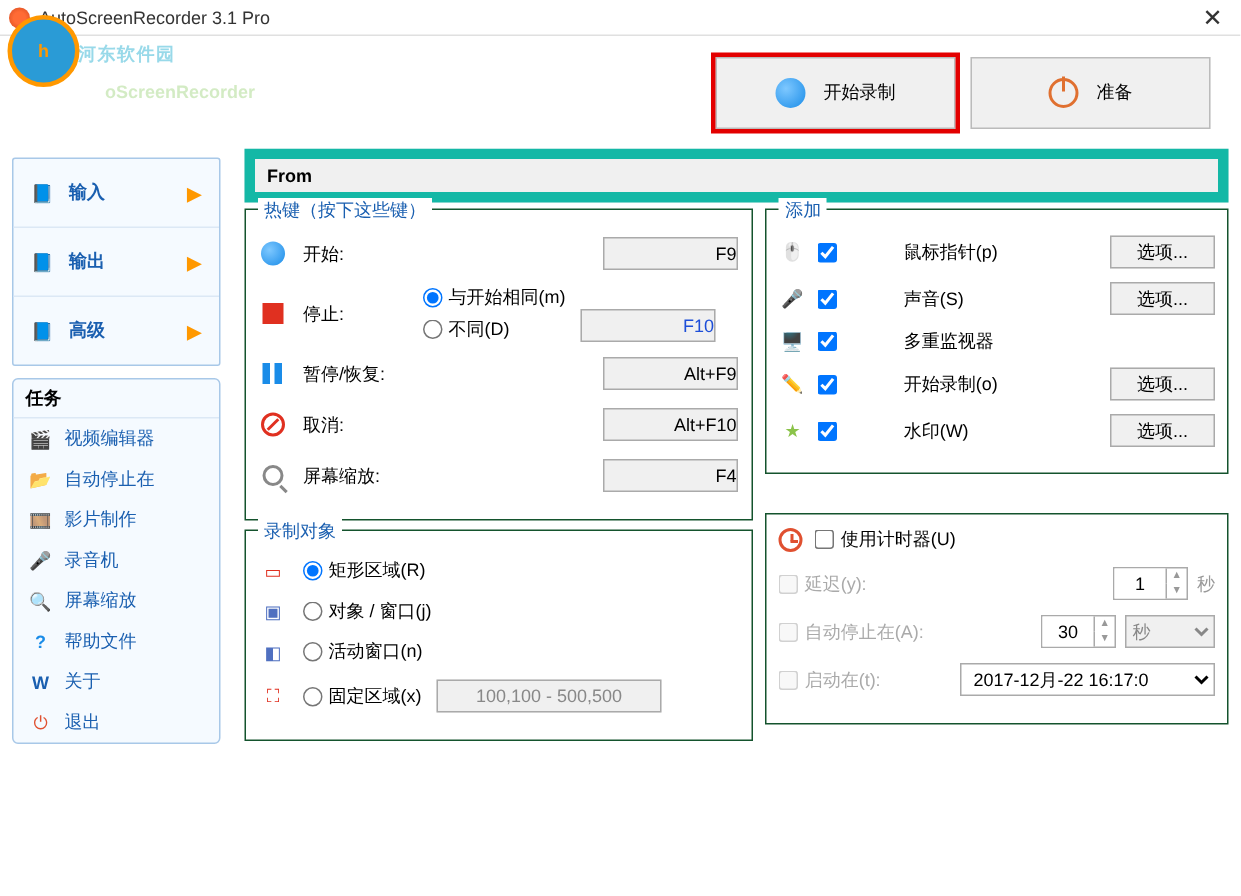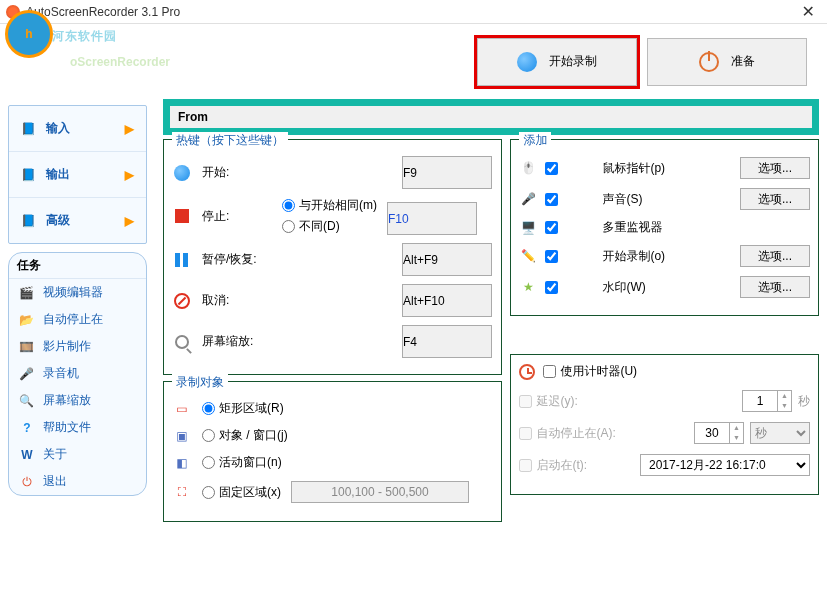--- a/index.html
+++ b/index.html
@@ -16,44 +16,44 @@
 .big-btn.highlight { outline: 3px solid #e30000; }
 .record-dot { width: 20px; height: 20px; border-radius: 50%; background: radial-gradient(circle at 35% 35%, #7ec8ff, #1a8ce8); }
 .power-icon { width: 20px; height: 20px; border: 2px solid #e07030; border-radius: 50%; position: relative; }
 .power-icon::before { content: ''; position: absolute; top: -3px; left: 50%; width: 2px; height: 10px; background: #e07030; transform: translateX(-50%); }
 .main { display: flex; height: calc(100% - 99px); }
 .sidebar { width: 155px; padding: 6px 8px; }
 .nav-card { border: 1px solid #a8c8e8; background: #f5faff; border-radius: 2px; margin-bottom: 8px; }
 .nav-item { padding: 14px 12px; display: flex; align-items: center; gap: 10px; border-bottom: 1px solid #dce8f5; cursor: pointer; color: #1a5fb0; font-weight: bold; font-size: 14px; }
 .nav-item:last-child { border-bottom: none; }
 .nav-item .arrow { margin-left: auto; color: #ff9800; font-size: 12px; }
-.task-card { border: 1px solid #a8c8e8; background: #f5faff; border-radius: 14px; }
+.task-card { border: 1px solid #a8c8e8; background: #f5faff; border-radius: 4px; }
 .task-header { padding: 4px 8px; font-weight: bold; border-bottom: 1px solid #dce8f5; }
 .task-item { padding: 5px 10px; display: flex; align-items: center; gap: 8px; color: #1a5fb0; cursor: pointer; }
 .task-icon { width: 16px; height: 16px; display: inline-flex; align-items: center; justify-content: center; font-size: 12px; }
 .content { flex: 1; padding: 0 8px; overflow: hidden; }
 .content-title { font-weight: bold; padding: 4px 8px; background: #f0f0f0; border: 7px solid #14b8a6; margin-bottom: 4px; }
 .panel-row { display: flex; gap: 8px; }
 .fieldset { border: 1px solid #14532d; padding: 8px; margin-bottom: 6px; position: relative; }
 .fieldset-legend { position: absolute; top: -8px; left: 8px; background: #fff; padding: 0 4px; color: #1a5fb0; }
 .hotkey-row { display: flex; align-items: center; gap: 10px; margin: 8px 0; min-height: 26px; }
 .hk-icon { width: 20px; display: flex; justify-content: center; }
 .hk-label { width: 70px; }
-.hk-btn { width: 90px; height: 33px; background: #f0f0f0; border: 1px solid #aaa; text-align: left; line-height: 20px; cursor: pointer; }
+.hk-btn { width: 90px; height: 22px; background: #f0f0f0; border: 1px solid #aaa; text-align: right; line-height: 20px; cursor: pointer; padding-left: 23px; }
 .hk-btn.disabled { color: #1d4ed8; }
 .radio-col { display: flex; flex-direction: column; gap: 4px; }
 .radio-row, .check-row { display: flex; align-items: center; gap: 4px; }
 input[type=radio], input[type=checkbox] { margin: 0; }
 .add-row { display: flex; align-items: center; gap: 8px; margin: 9px 0; }
 .add-icon { width: 18px; text-align: center; }
 .add-check { flex: 1; gap: 44px; }
 .opt-btn { width: 70px; height: 22px; background: #f0f0f0; border: 1px solid #aaa; cursor: pointer; }
 .rec-row { display: flex; align-items: center; gap: 10px; margin: 10px 0; }
 .rec-icon { width: 20px; text-align: center; }
-.coord-box { width: 178px; height: 22px; background: #f0f0f0; border: 1px solid #aaa; text-align: center; line-height: 20px; color: #888; }
+.coord-box { width: 150px; height: 22px; background: #f0f0f0; border: 1px solid #aaa; text-align: center; line-height: 20px; color: #888; }
 .timer-row { display: flex; align-items: center; gap: 6px; margin: 10px 0; color: #999; }
 .spinner { width: 50px; height: 22px; border: 1px solid #aaa; display: flex; }
 .spinner input { width: 34px; border: none; text-align: center; }
 .spinner-btns { width: 14px; display: flex; flex-direction: column; }
 .spinner-btns span { flex: 1; font-size: 7px; text-align: center; border-left: 1px solid #aaa; cursor: pointer; line-height: 9px; }
 .dt-select { width: 170px; height: 22px; border: 1px solid #aaa; padding: 0 4px; background: #fff; }
 .blue-dot { width: 16px; height: 16px; border-radius: 50%; background: radial-gradient(circle at 35% 35%, #7ec8ff, #1a8ce8); }
 .red-sq { width: 14px; height: 14px; background: #e03020; }
 .pause-ic { width: 14px; height: 14px; display: flex; gap: 3px; }
 .pause-ic span { width: 5px; background: #1a8ce8; }
@@ -283,21 +283,21 @@
           <div class="add-row">
             <span class="add-icon" style="color:#8bc34a">★</span>
             <label class="check-row add-check">
                 <input type="checkbox" checked="" style="">
                 <span>水印(W)</span>
               </label>
             <button class="opt-btn">选项...</button>
           </div>
         </div>
 
-        <div class="fieldset" style="margin-top:38px">
+        <div class="fieldset" style="margin-top:26px">
           <div style="display:flex;align-items:center;gap:8px;margin-bottom:8px">
             <span class="clock-ic"></span>
             <label class="check-row">
                 <input type="checkbox" style="">
                 <span>使用计时器(U)</span>
               </label>
           </div>
           <div class="timer-row">
             <label class="check-row disabled">
                 <input type="checkbox" disabled="" style="">

